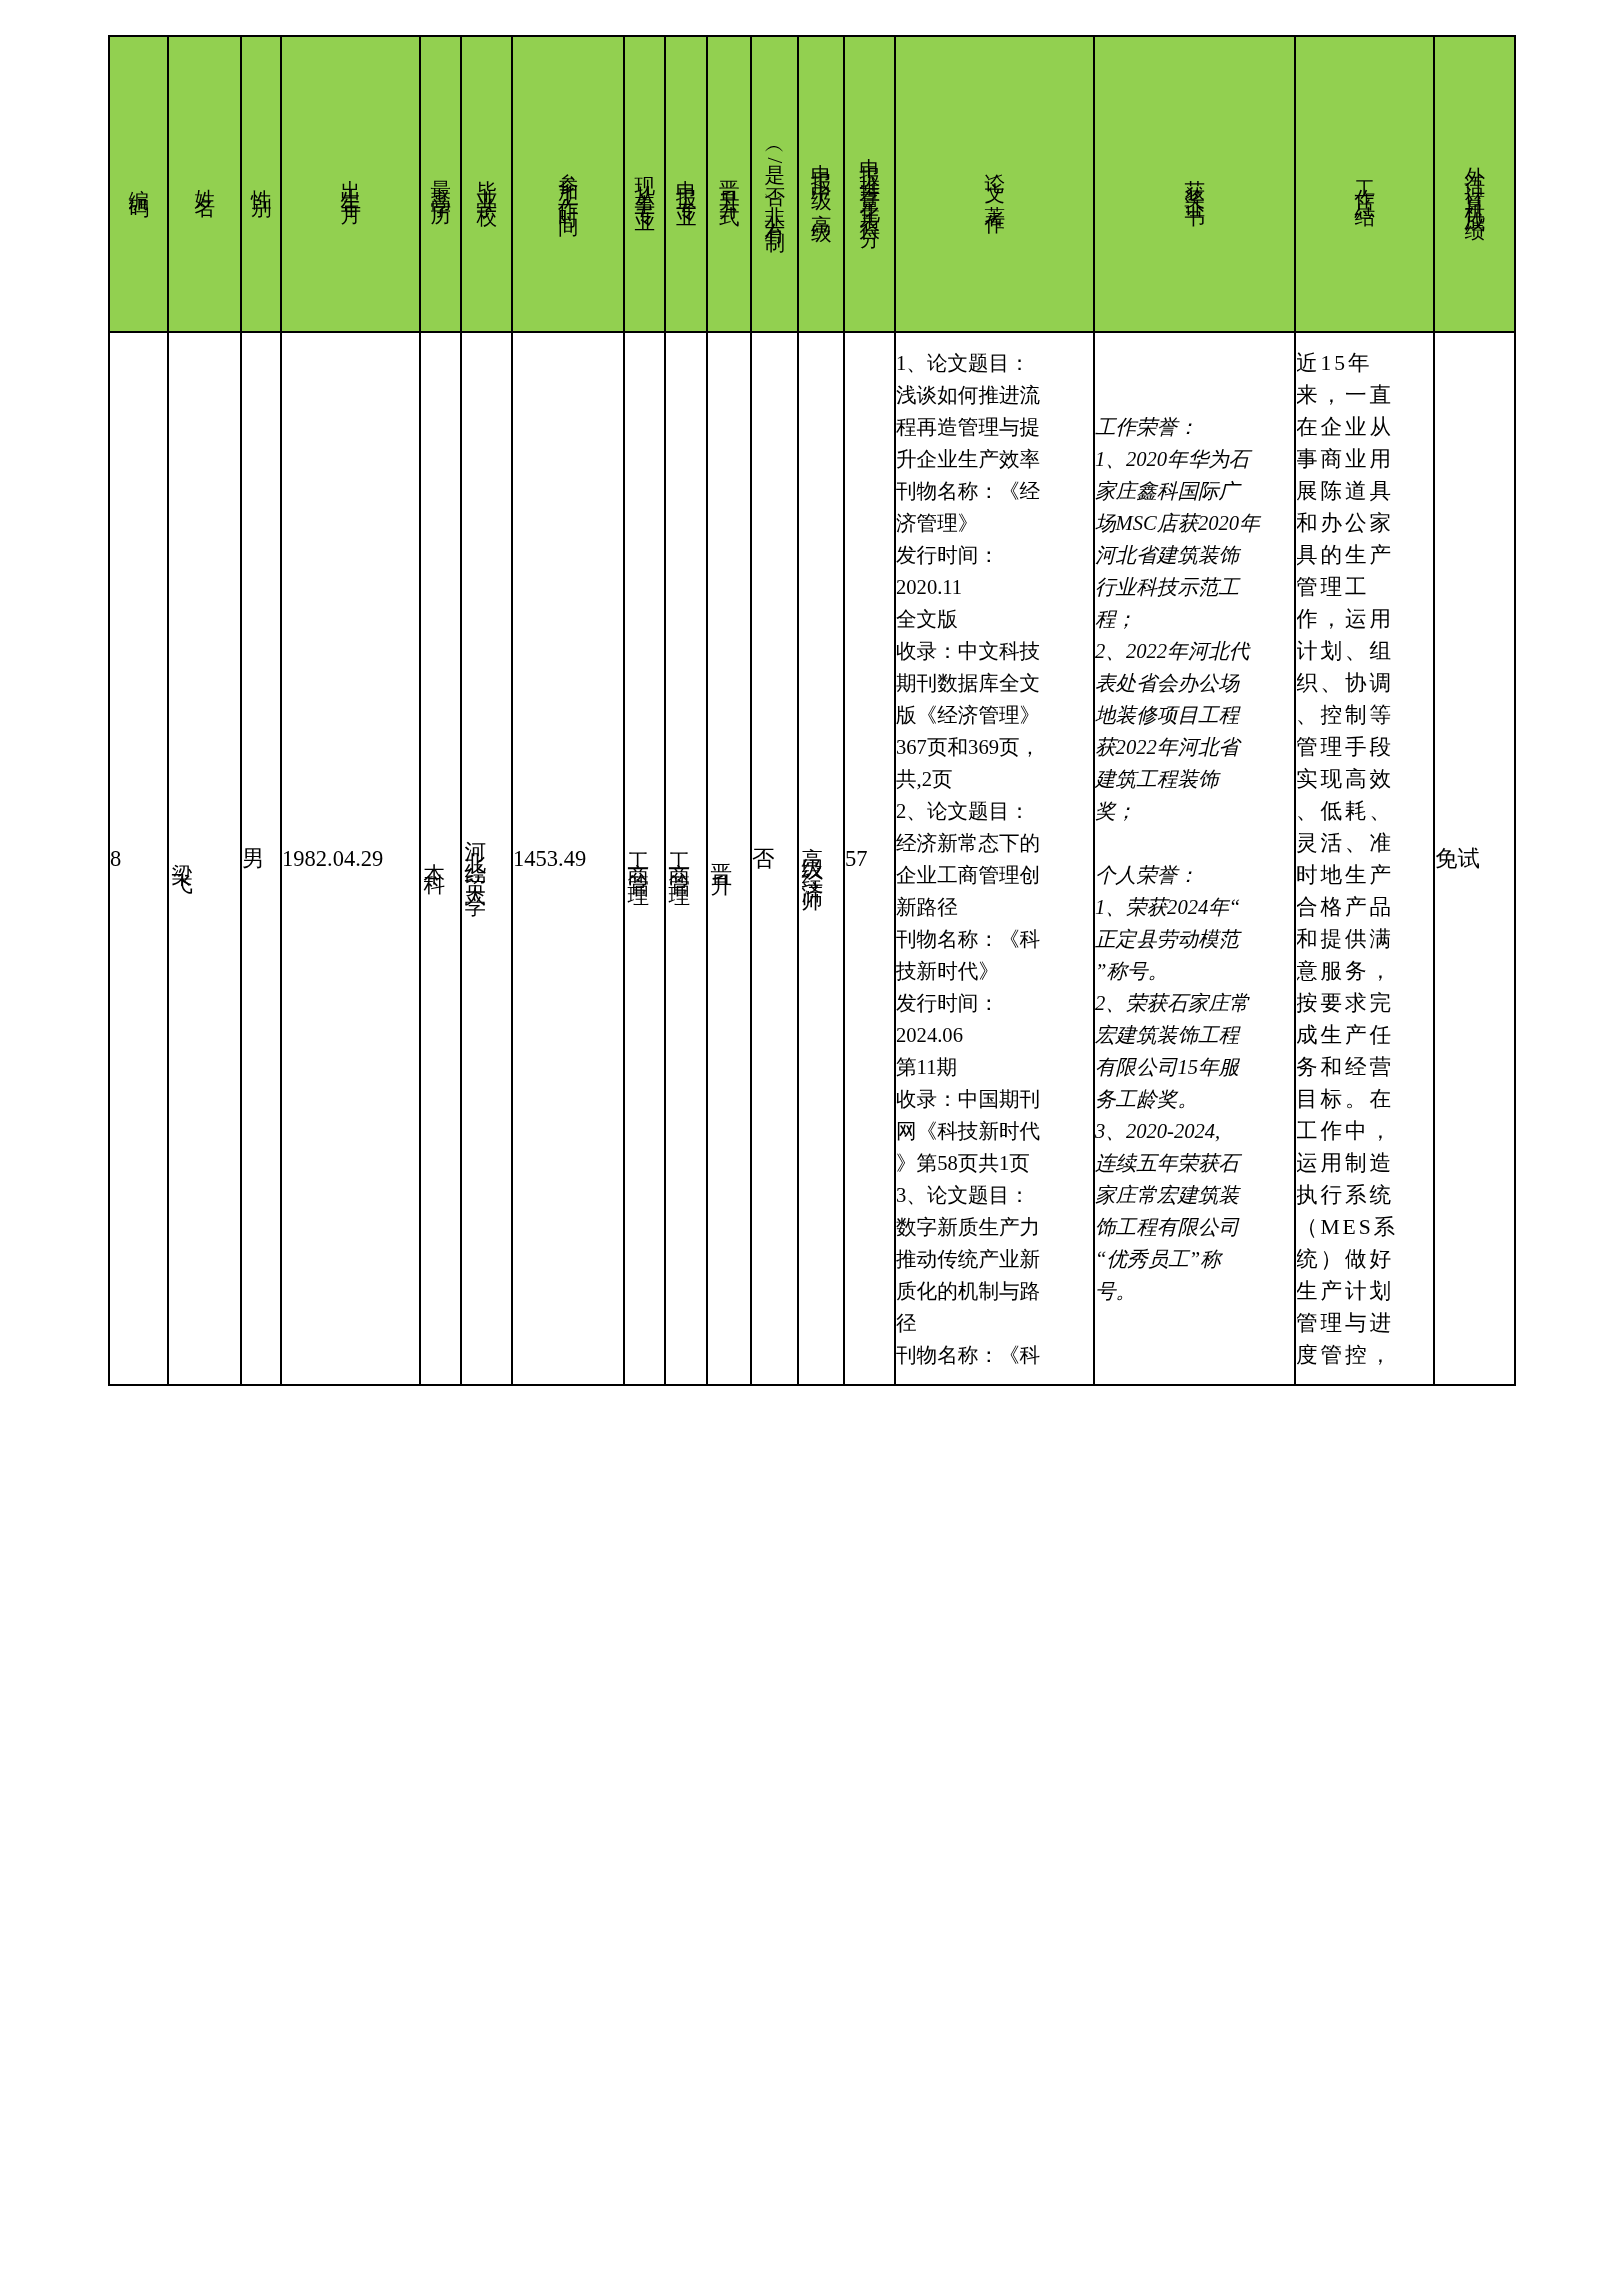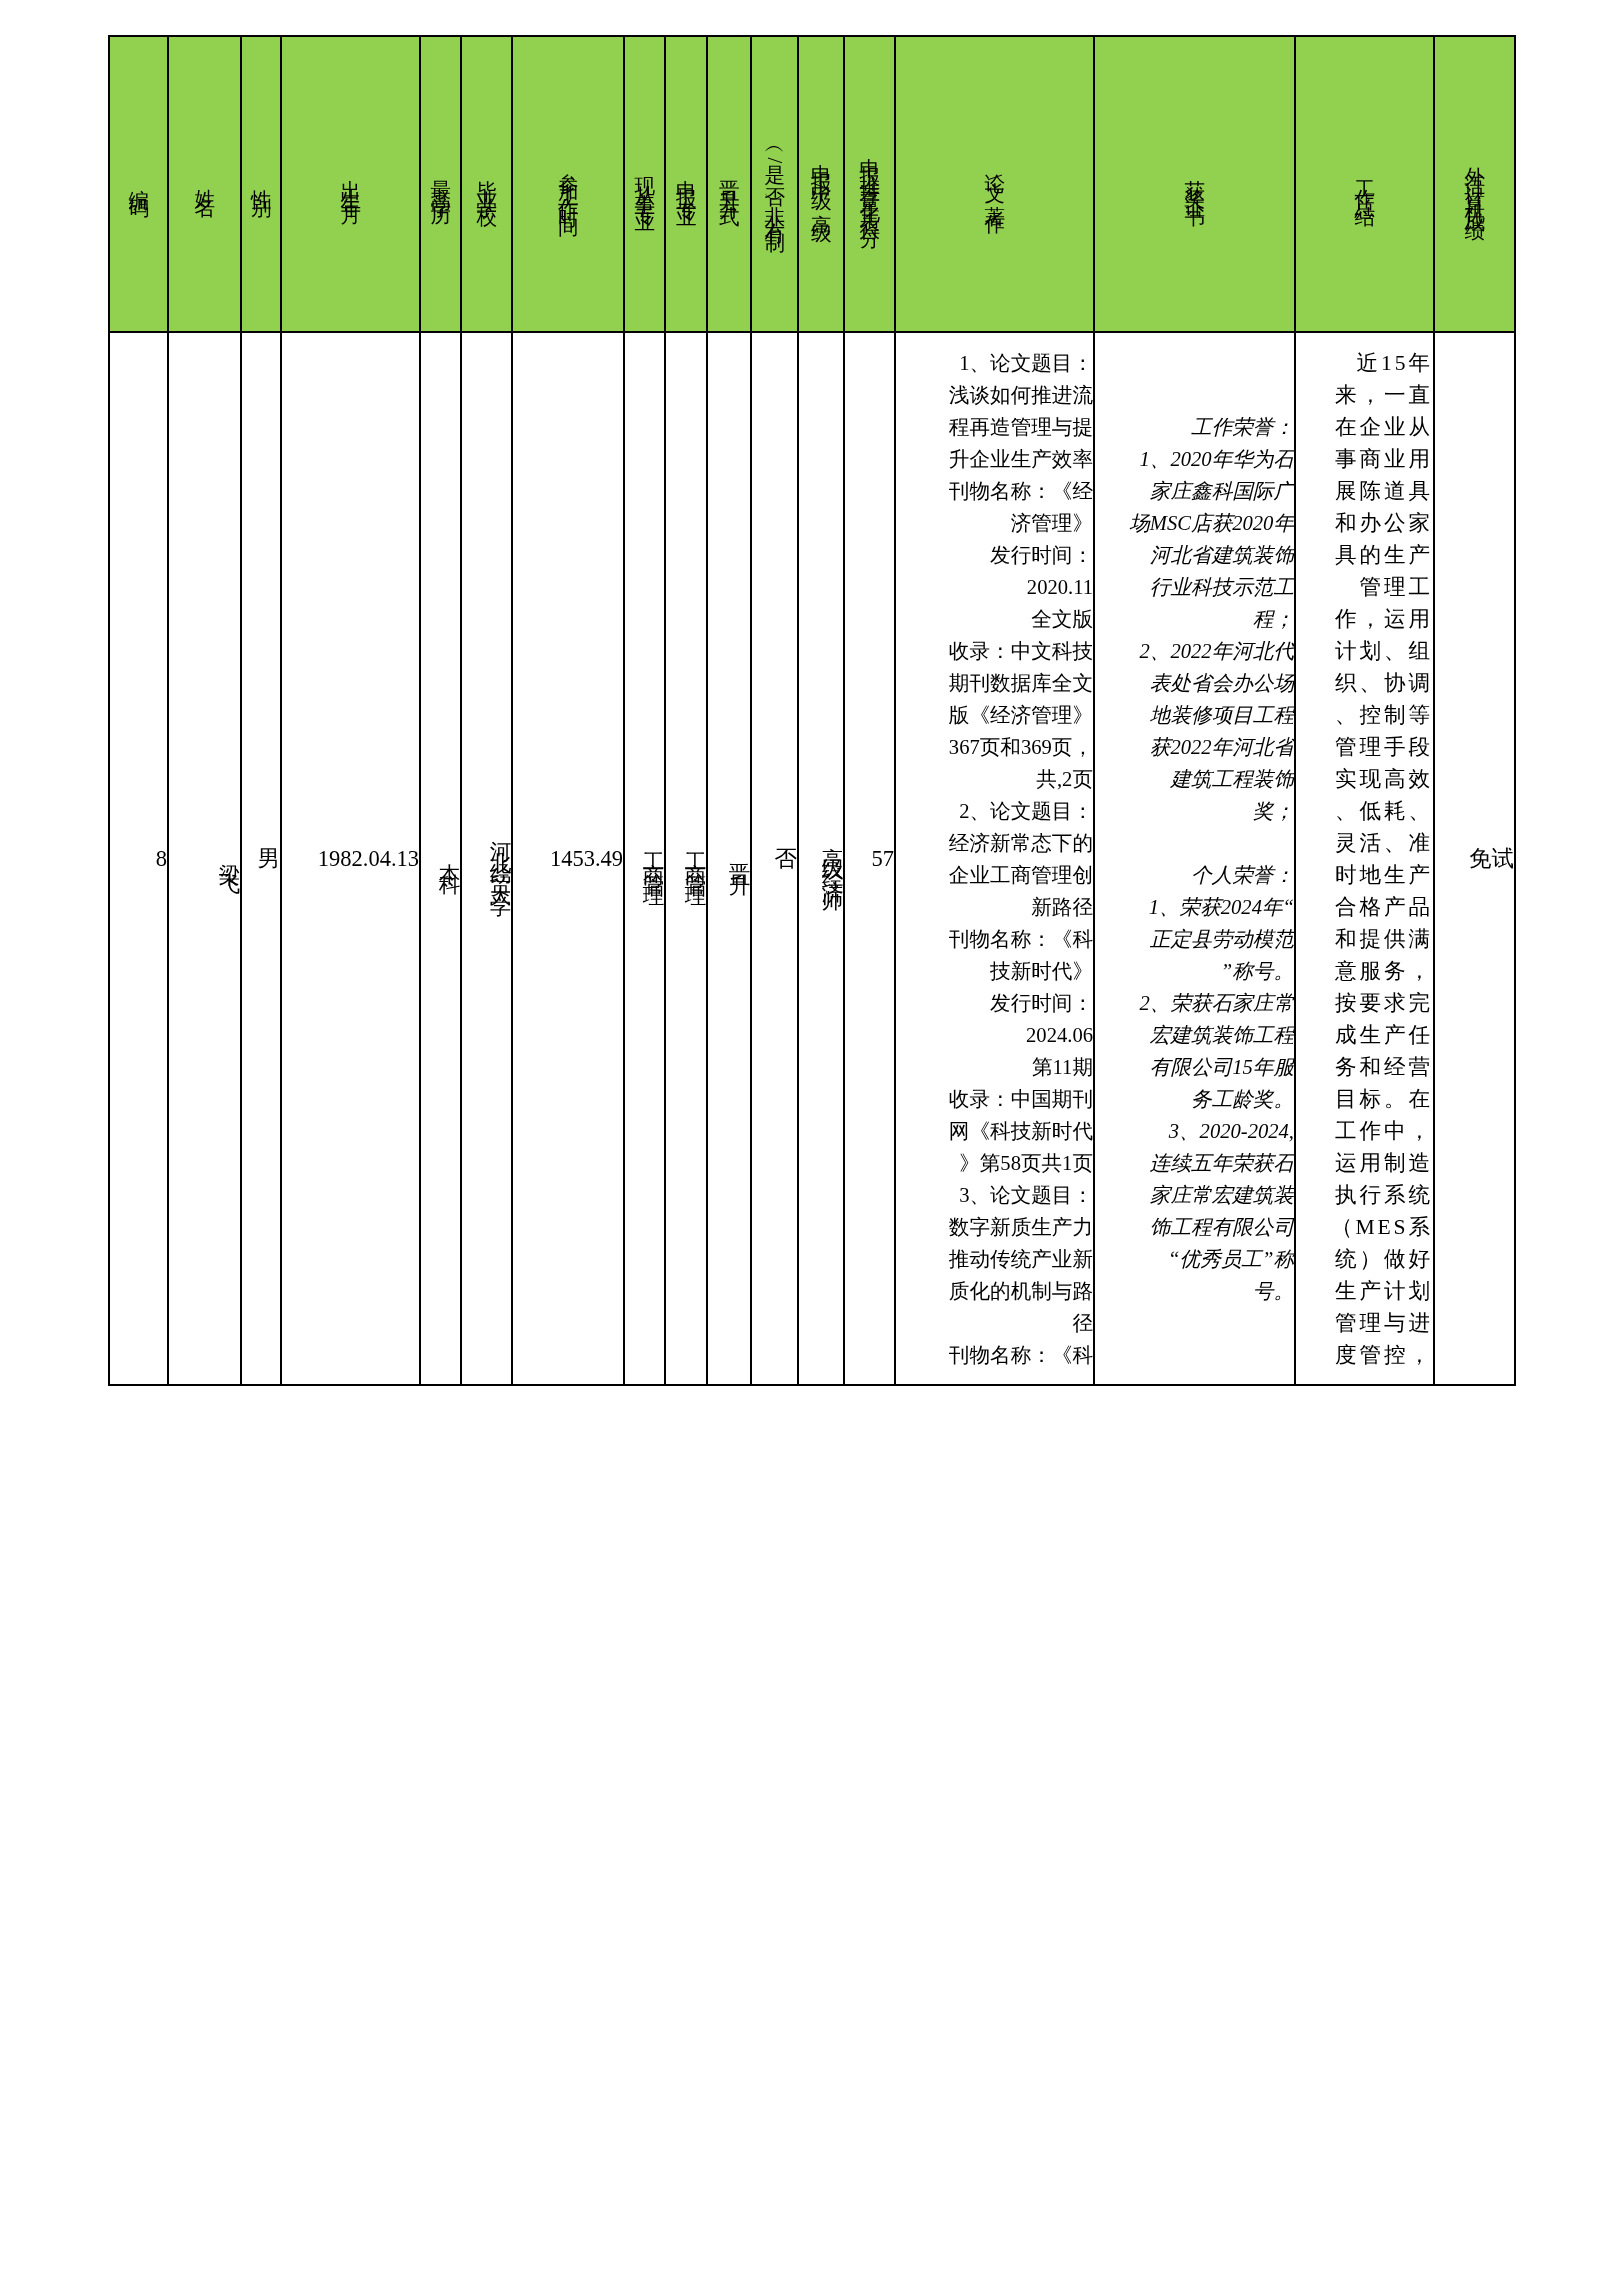--- a/index.html
+++ b/index.html
@@ -10,21 +10,21 @@
   .sheet-table{
     position:absolute;left:108px;top:35px;
     border-collapse:collapse;table-layout:fixed;width:1407px;
   }
   .sheet-table th,.sheet-table td{
     border:2.9px solid #000;overflow:hidden;padding:0;
   }
   .sheet-table th{
     height:294px;font-weight:normal;text-align:center;vertical-align:middle;
   }
-  .sheet-table td{height:1051px;vertical-align:middle;text-align:right;}
+  .sheet-table td{height:1051px;vertical-align:middle;text-align:left;}
   .vh{
     writing-mode:vertical-rl;text-orientation:mixed;
     display:inline-block;font-size:20.6px;letter-spacing:8.8px;line-height:1.1;
     white-space:nowrap;
   }
   .vcell .vh{font-size:21.6px;letter-spacing:10.8px;}
   .hval{font-size:22.5px;}
   .longtext{
     vertical-align:top;text-align:left;
     font-size:20.6px;line-height:32px;white-space:pre-line;
@@ -75,21 +75,21 @@
       <th style="background: rgb(146, 208, 80);"><span class="vh">获奖证书</span></th>
       <th style="background: rgb(146, 208, 80);"><span class="vh">工作总结</span></th>
       <th style="background: rgb(146, 208, 80);"><span class="vh">外语计算机成绩</span></th>
     </tr>
   </thead>
   <tbody>
     <tr>
       <td><span class="hval">8</span></td>
       <td class="vcell"><span class="vh">梁飞</span></td>
       <td><span class="hval">男</span></td>
-      <td><span class="hval">1982.04.13</span></td>
+      <td><span class="hval">1982.04.29</span></td>
       <td class="vcell"><span class="vh">本科</span></td>
       <td class="vcell"><span class="vh">河北经贸大学</span></td>
       <td><span class="hval">1453.49</span></td>
       <td class="vcell"><span class="vh">工商管理</span></td>
       <td class="vcell"><span class="vh">工商管理</span></td>
       <td class="vcell"><span class="vh">晋升</span></td>
       <td><span class="hval">否</span></td>
       <td class="vcell"><span class="vh">高级经济师</span></td>
       <td><span class="hval">57</span></td>
       <td class="longtext">1、论文题目：

